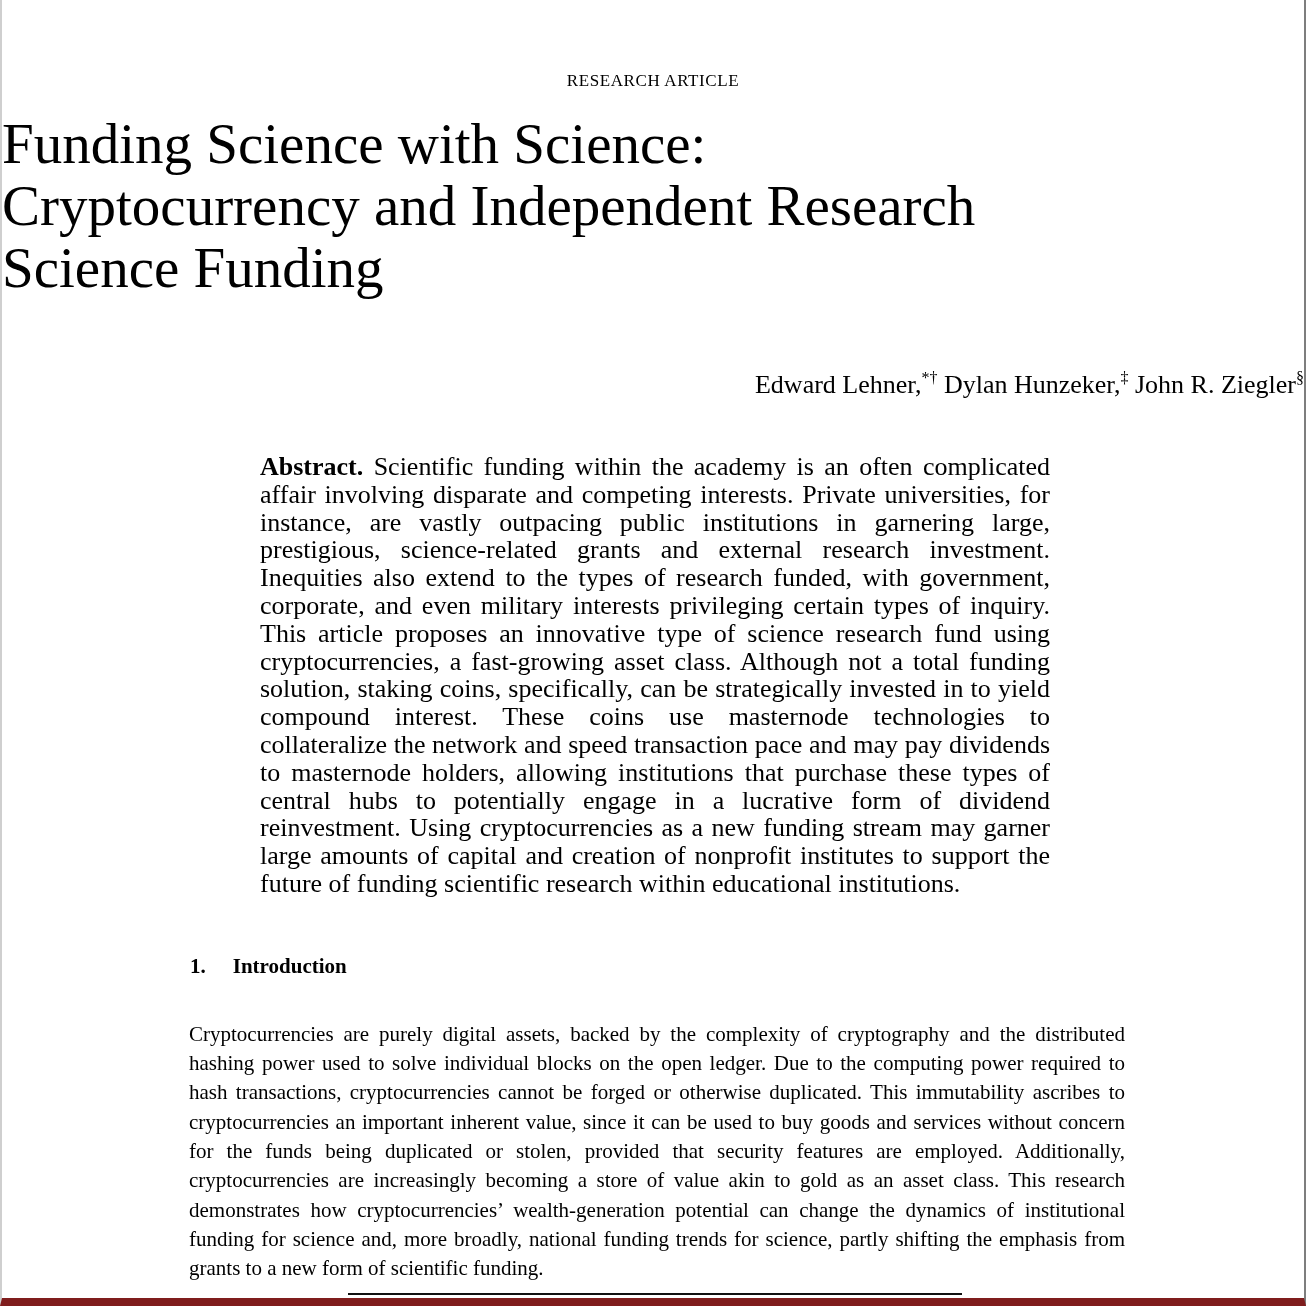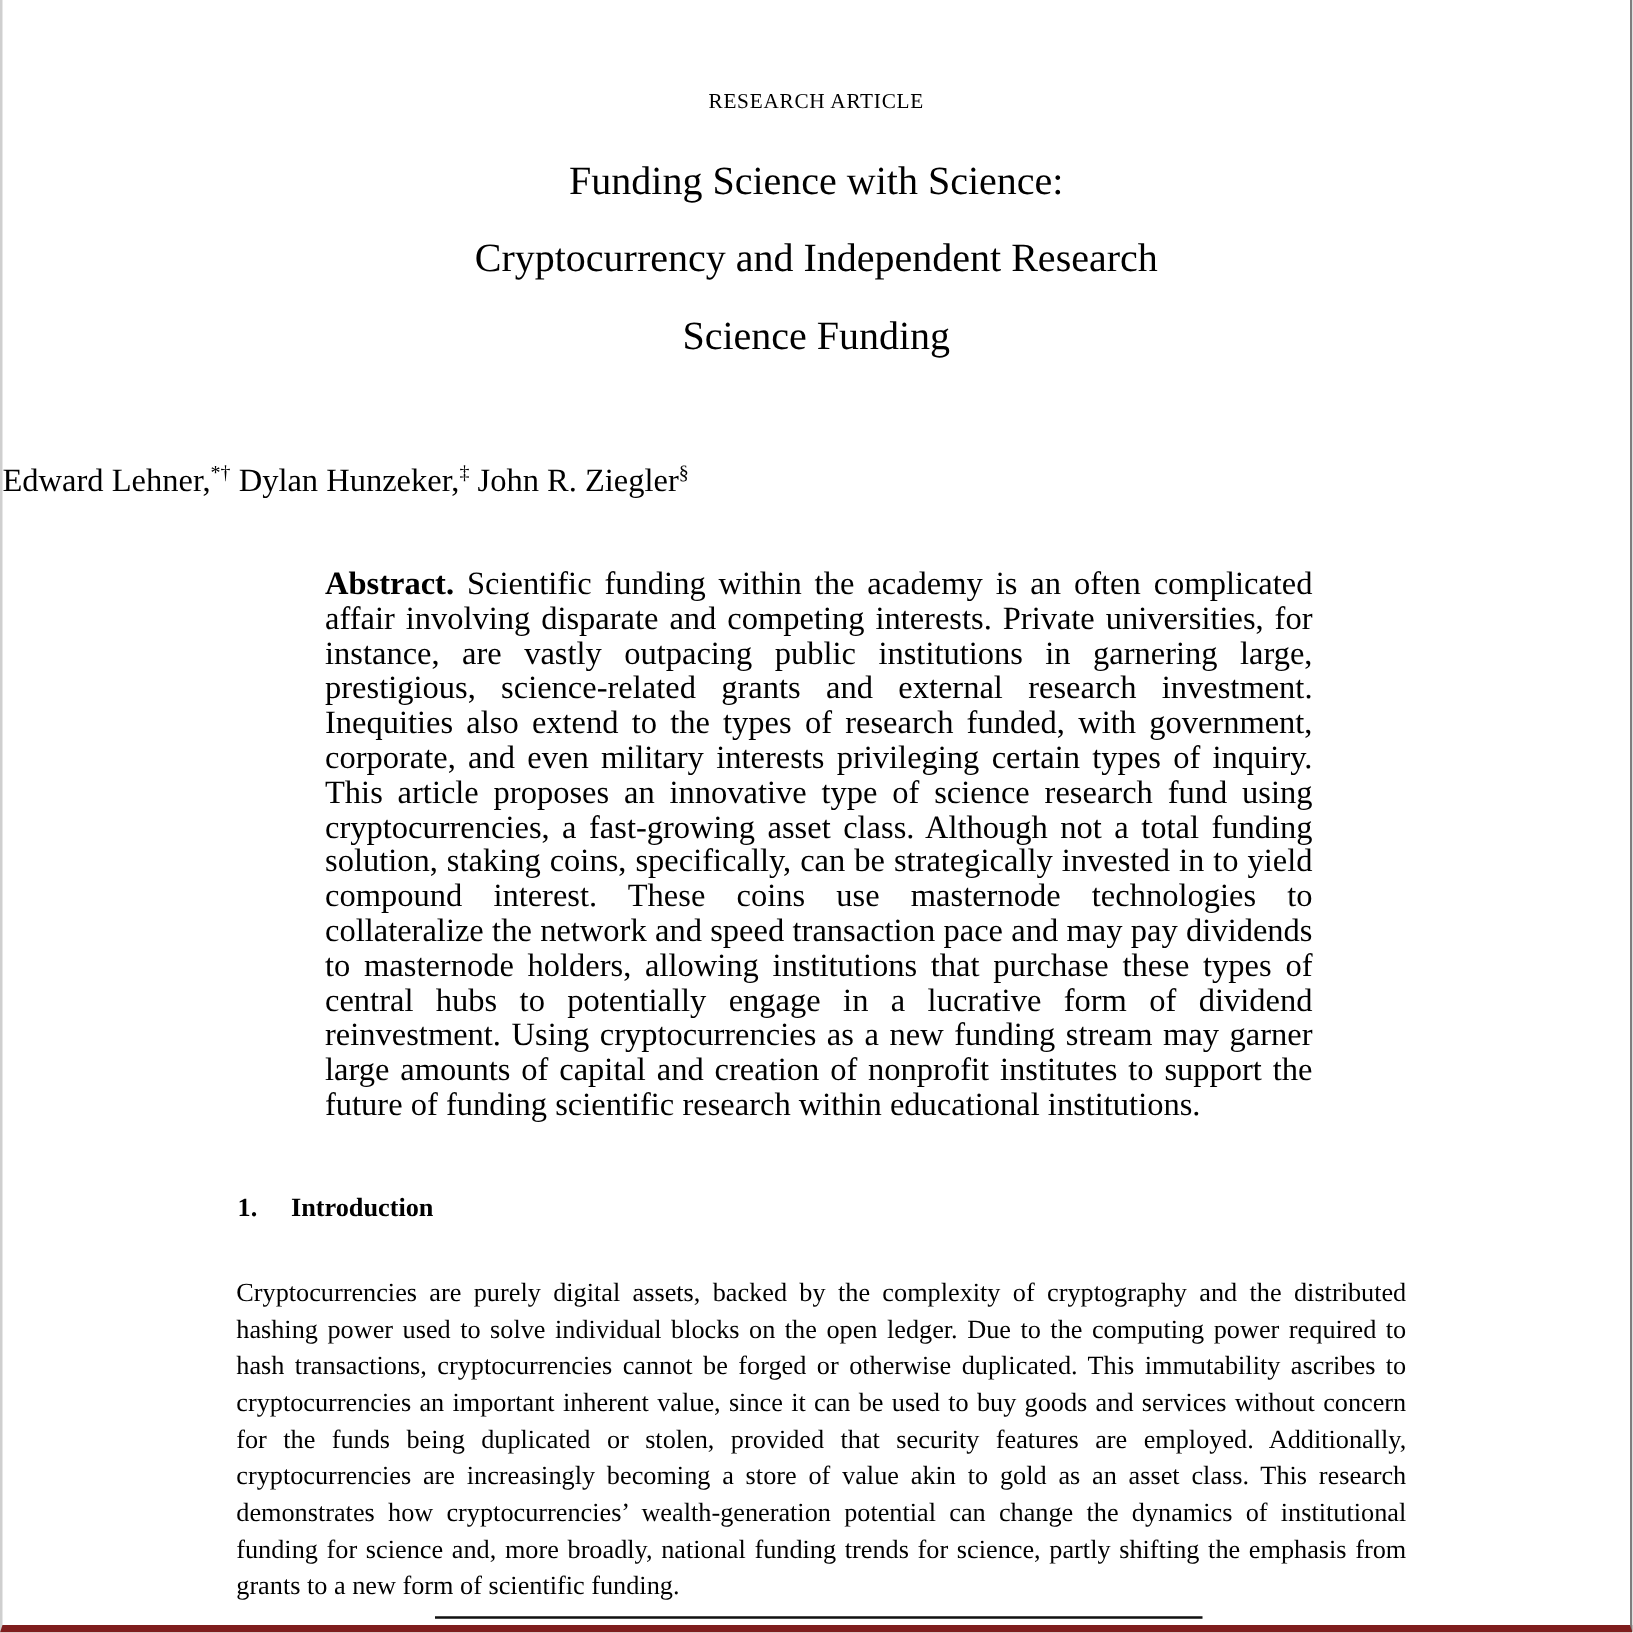--- a/index.html
+++ b/index.html
@@ -10,40 +10,39 @@
   .page {
     position: relative;
     width: 1306px;
     height: 1306px;
     box-sizing: border-box;
     background: #ffffff;
     color: #000000;
     font-family: "Liberation Serif", "DejaVu Serif", serif;
     border-left: 2px solid #cfcfcf;
     border-right: 2px solid #7e7e7e;
-    border-bottom: 6px solid #7f1d1d;
+    border-bottom: 8px solid #7f1d1d;
     overflow: hidden;
   }
   .kicker {
     padding-top: 71px;
     text-align: center;
     font-size: 17px;
     letter-spacing: 0.6px;
     line-height: 20px;
   }
   .title {
     margin-top: 22px;
-    text-align: center;
-    font-size: 32px;
+    font-size: 57px;
     line-height: 62px;
     font-weight: normal;
   }
   .authors {
     margin-top: 70px;
-    text-align: left;
+    text-align: right;
     font-size: 26px;
     line-height: 32px;
   }
   .authors sup {
     font-size: 16px;
     line-height: 0;
   }
   .abstract {
     margin: 52px auto 0 258px;
     width: 790px;

